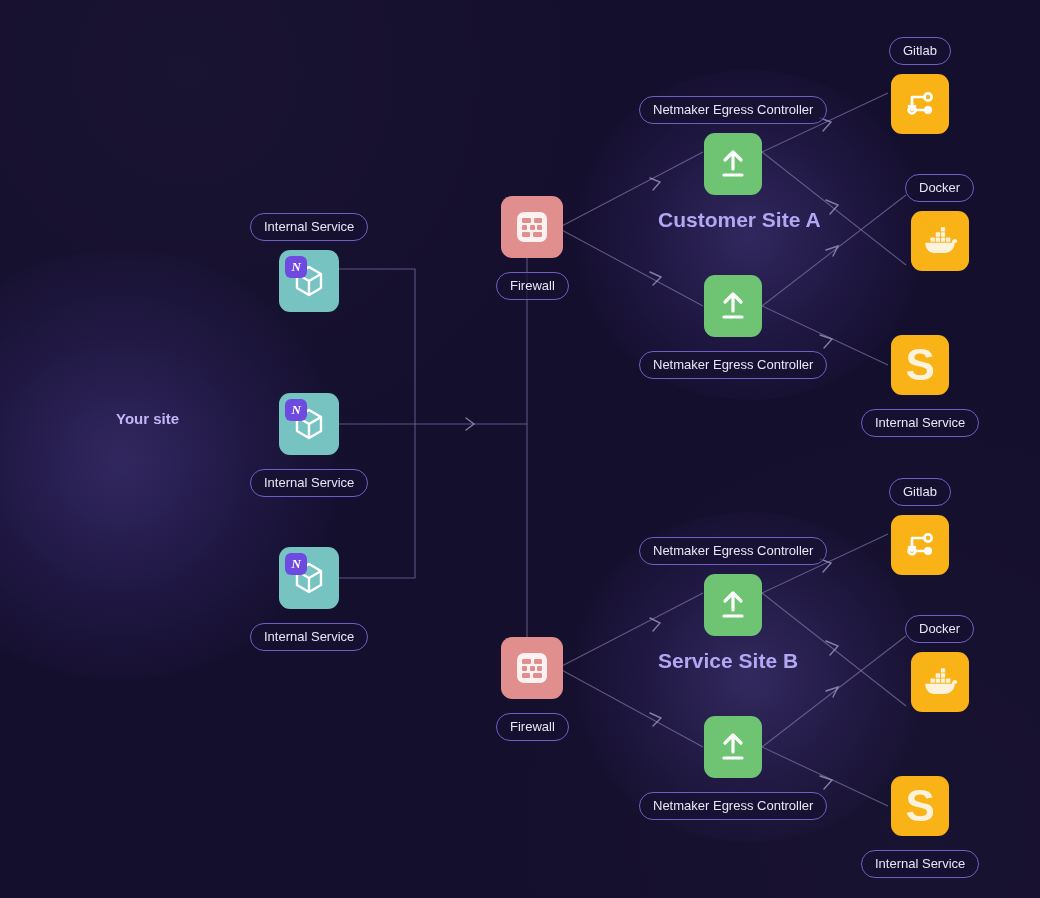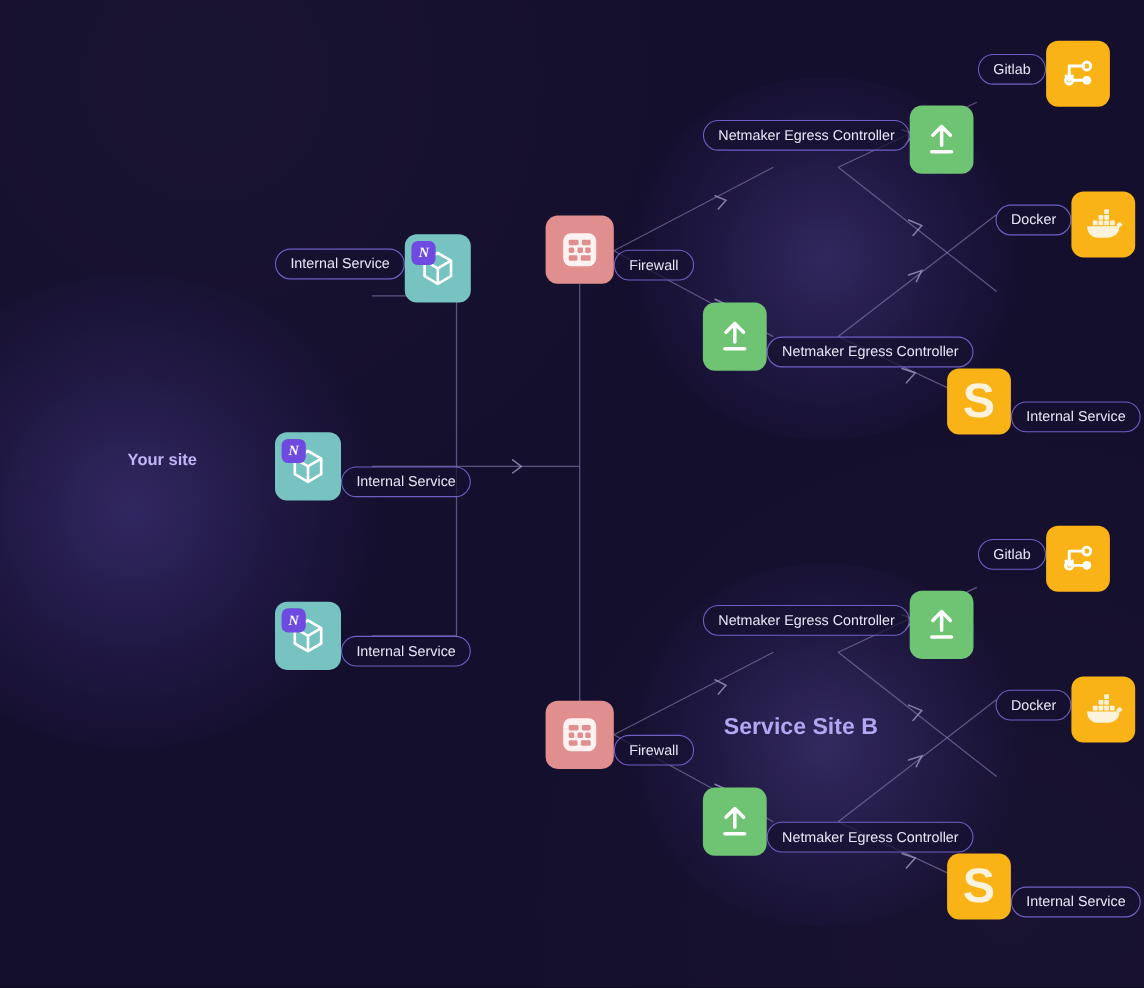--- a/index.html
+++ b/index.html
@@ -46,21 +46,21 @@
   
   #edges {
     position: absolute; left: 0; top: 0;
     width: 1040px; height: 898px;
     pointer-events: none;
   }
   
   .node {
     position: absolute;
     display: flex;
-    flex-direction: row;
+    flex-direction: column;
     align-items: center;
   }
   .tile {
     border-radius: 11px;
     display: flex;
     align-items: center;
     justify-content: center;
     position: relative;
   }
   .tile-teal   { width: 60px; height: 62px; background: #76c3c2; }
@@ -73,21 +73,21 @@
     border: 1px solid #6f5fc4;
     border-radius: 999px;
     color: #e8e6f5;
     font-size: 13px;
     line-height: 1;
     padding: 6px 13px 7px 13px;
     background: rgba(22,16,48,0.72);
     white-space: nowrap;
   }
   .pill-above { margin-bottom: 9px; }
-  .pill-below { margin-top: 27px; }
+  .pill-below { margin-top: 14px; }
 
   .n-badge {
     position: absolute;
     left: 6px; top: 6px;
     width: 22px; height: 22px;
     border-radius: 6px;
     background: #6f4ae0;
     display: flex;
     align-items: center;
     justify-content: center;
@@ -250,20 +250,21 @@
         <rect x="8" y="16" width="5" height="5" rx="1.3" fill="#e18e8e"></rect>
         <rect x="16" y="16" width="5" height="5" rx="1.3" fill="#e18e8e"></rect>
         <rect x="23" y="16" width="5" height="5" rx="1.3" fill="#e18e8e"></rect>
         <rect x="8" y="23" width="8" height="5" rx="1.3" fill="#e18e8e"></rect>
         <rect x="19" y="23" width="9" height="5" rx="1.3" fill="#e18e8e"></rect>
       </svg>
     </div>
     <div class="pill pill-below">Firewall</div>
   </div>
 
+  <div class="site-title" style="left:658px; top:208px;">Customer Site A</div>
 
   <div class="node" style="left:639px; top:96px;">
     <div class="pill pill-above">Netmaker Egress Controller</div>
     <div class="tile tile-green">
       <svg width="30" height="32" viewBox="0 0 30 32" aria-hidden="true">
         <path d="M15 4 L15 21 M15 4 L7 12 M15 4 L23 12" fill="none" stroke="#ffffff" stroke-width="3.2" stroke-linecap="round" stroke-linejoin="round"></path>
         <path d="M6 27 L24 27" stroke="#ffffff" stroke-width="3.2" stroke-linecap="round"></path>
       </svg>
     </div>
   </div>

